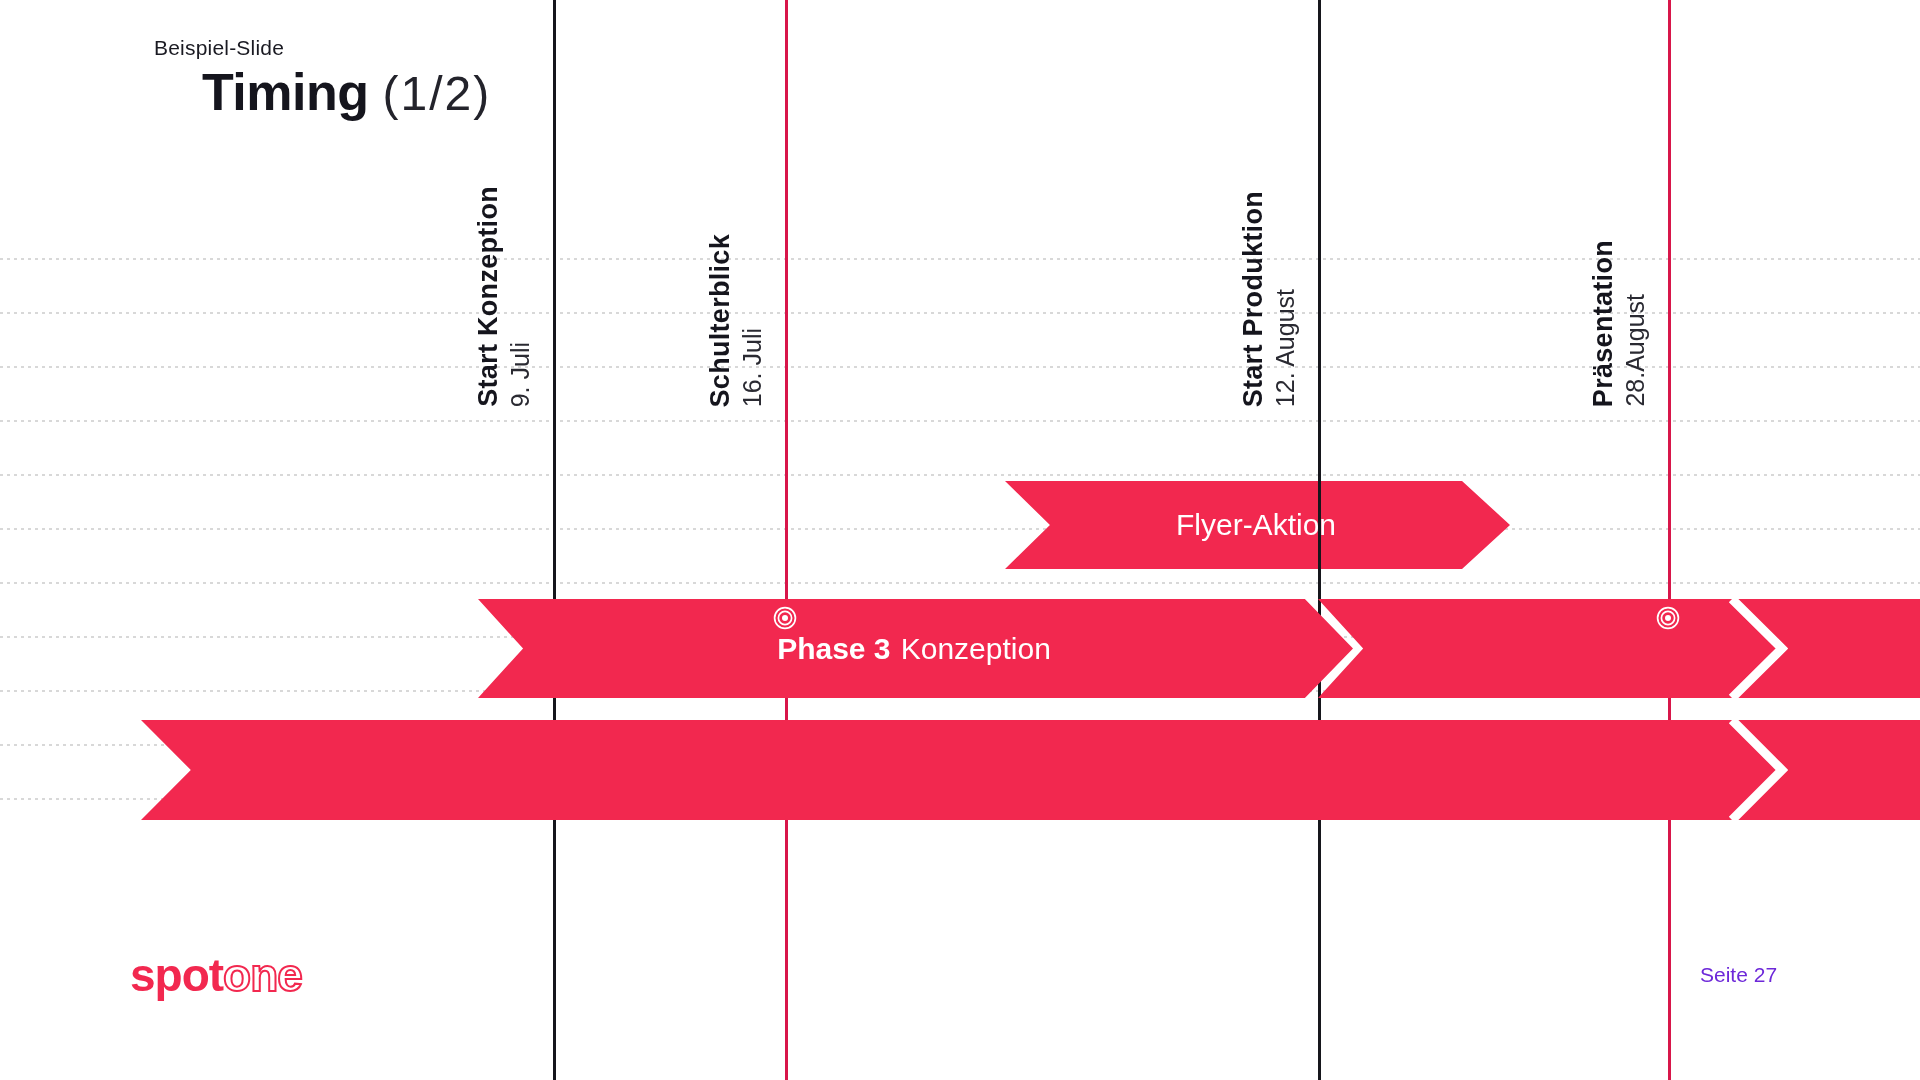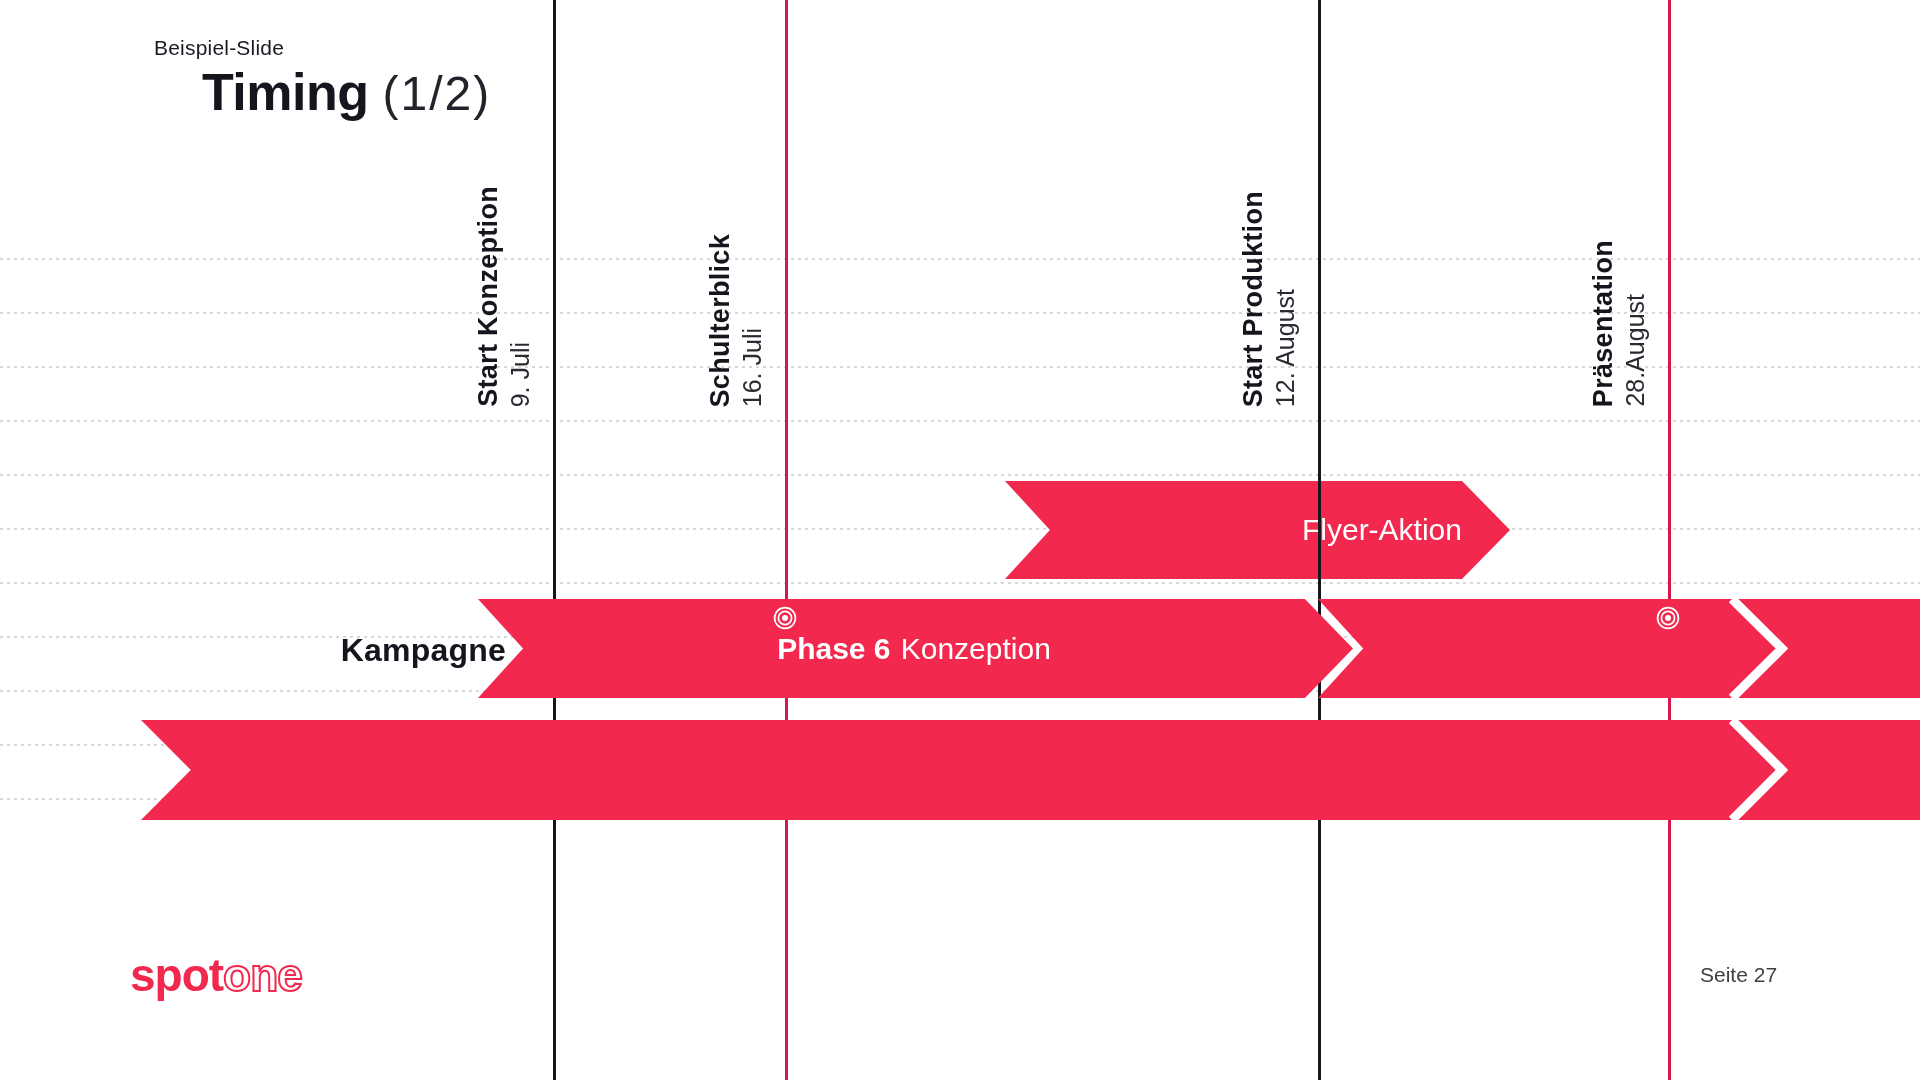--- a/index.html
+++ b/index.html
@@ -36,23 +36,23 @@
   
   .banner{
     position:absolute;display:flex;align-items:center;justify-content:center;
     color:#fff;font-size:30px;background:#f2284f;box-sizing:border-box;
   }
   .bar-label{display:flex;align-items:baseline;gap:.34em;white-space:nowrap;}
   .bar-bold{font-weight:800;}
   .bar-bold:empty{display:none;}
   .bar-light{font-weight:400;}
   .banner-flyer{
-    left:1005px;top:481px;width:505px;height:98px;z-index:1;
+    left:1005px;top:481px;width:505px;height:88px;z-index:1;
     clip-path:polygon(0 0,90.5% 0,100% 50%,90.5% 100%,0 100%,8.9% 50%);
-    padding-left:45px;padding-right:48px;justify-content:flex-end;
+    padding-left:45px;padding-right:48px;
   }
   .banner-phase1{
     left:478px;top:599px;width:875px;height:99px;z-index:3;
     clip-path:polygon(0 0,94.5% 0,100% 50%,94.5% 100%,0 100%,5.15% 50%);
     padding-left:45px;padding-right:48px;
   }
   .banner-phase2{
     left:1318px;top:599px;width:602px;height:99px;z-index:3;
     clip-path:polygon(0 0,100% 0,100% 100%,0 100%,7.5% 50%);
     padding-left:45px;padding-right:140px;
@@ -68,21 +68,21 @@
   
   .row-label{
     position:absolute;left:250px;top:632px;width:256px;text-align:right;
     font-size:32px;font-weight:800;color:#15151d;z-index:5;letter-spacing:.2px;
   }
   
   .logo{position:absolute;left:130px;top:948px;font-size:46px;font-weight:800;
     letter-spacing:-1px;color:#f2284f;z-index:6;}
   .logo-light{-webkit-text-stroke:2px #f2284f;color:transparent;font-weight:700;}
   .page-number{position:absolute;left:1700px;top:963px;font-size:21px;
-    color:#404040;z-index:6;}
+    color:#6d28d9;z-index:6;}
 </style>
 </head>
 <body>
 
 <div class="slide">
 
   <div class="gridline" style="top:258px"></div>
   <div class="gridline" style="top:312px"></div>
   <div class="gridline" style="top:366px"></div>
   <div class="gridline" style="top:420px"></div>
@@ -124,25 +124,24 @@
   </div>
   <div class="milestone" style="left:1239px">
     <span class="v m-name">Start Produktion</span>
     <span class="v m-date">12. August</span>
   </div>
   <div class="milestone" style="left:1589px">
     <span class="v m-name">Präsentation</span>
     <span class="v m-date">28.August</span>
   </div>
 
-  <div class="row-label">Kampagne</div>
 
   <div class="banner banner-phase1">
     <div class="bar-label">
-      <span class="bar-bold">Phase 6</span>
+      <span class="bar-bold">Phase 3</span>
       <span class="bar-light">Konzeption</span>
     </div>
   </div>
 
   <div class="banner banner-phase2">
     <svg class="chevron" style="left:410px" viewBox="0 0 60 100" preserveAspectRatio="none">
       <path d="M4 0 L54 50 L4 100" stroke="#ffffff" stroke-width="9" fill="none"></path>
     </svg>
   </div>
 

